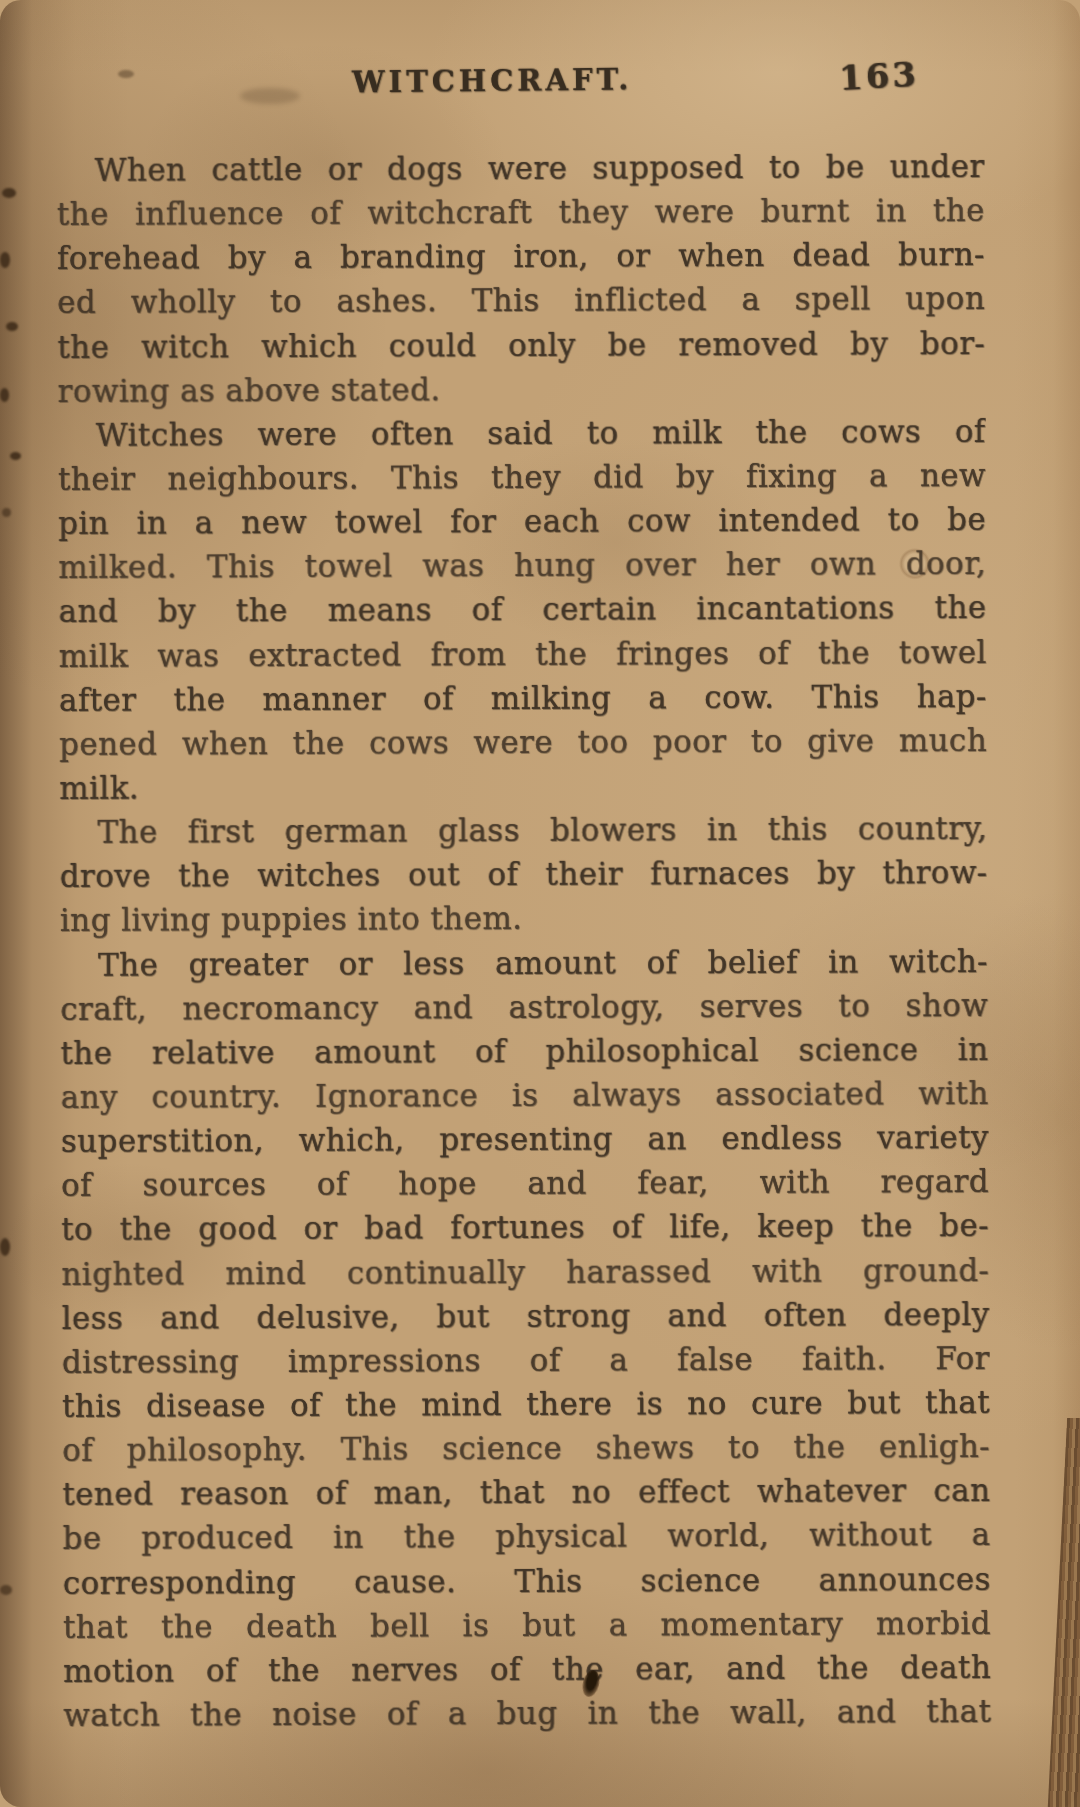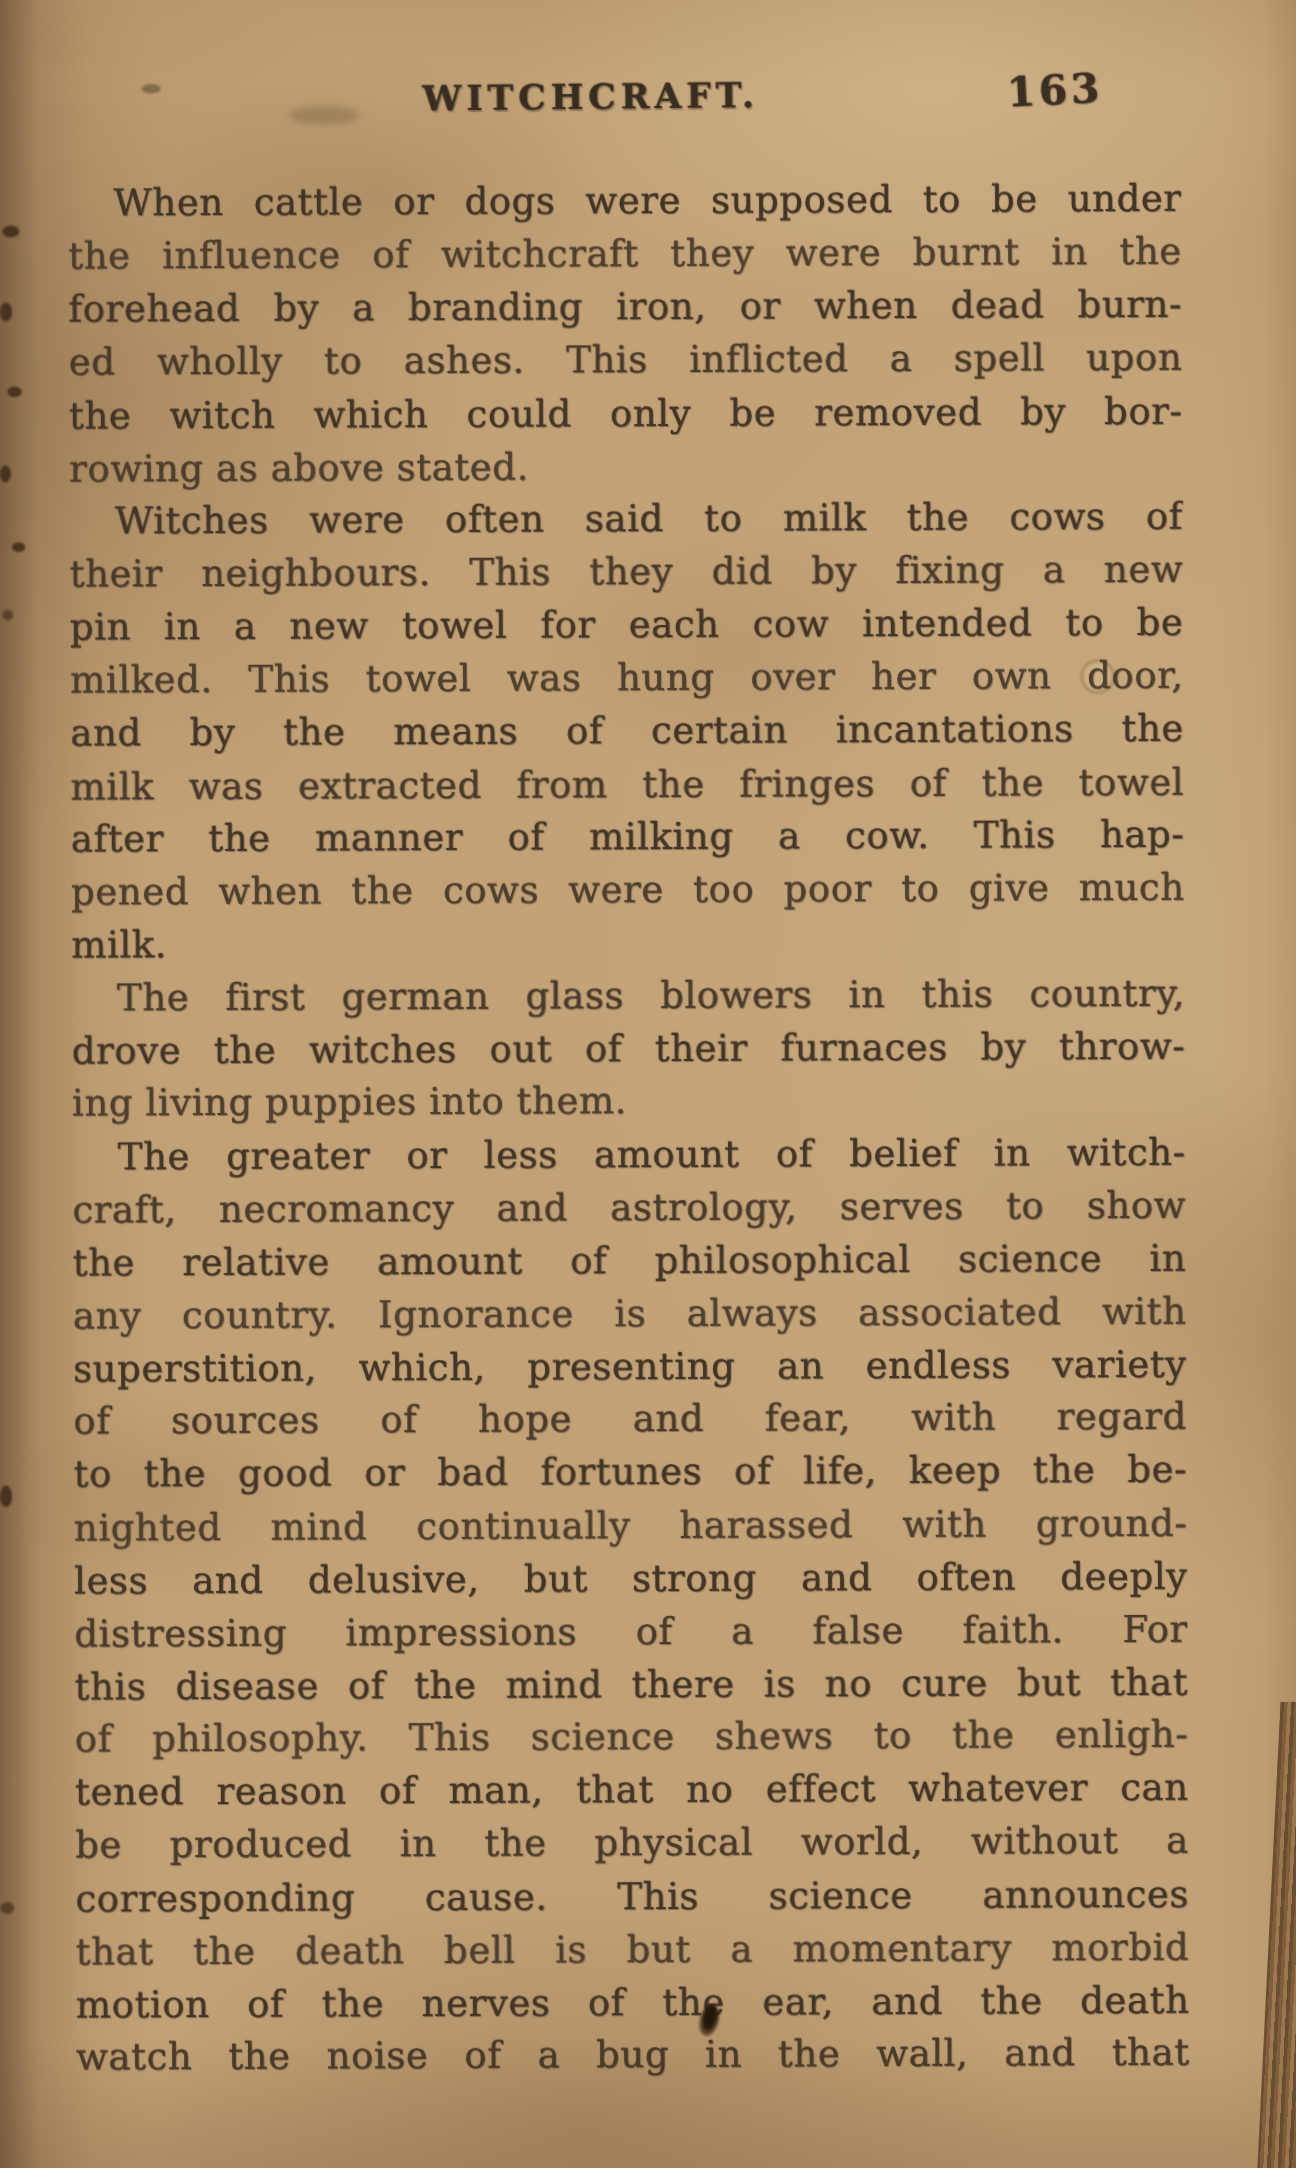--- a/index.html
+++ b/index.html
@@ -20,20 +20,21 @@
       radial-gradient(ellipse 260px 170px at 30% 9%, rgba(124,94,60,0.22), transparent 70%),
       radial-gradient(ellipse 240px 150px at 57% 30%, rgba(126,95,60,0.18), transparent 70%),
       radial-gradient(ellipse 520px 280px at 45% 98%, rgba(118,86,54,0.28), transparent 72%),
       radial-gradient(ellipse 200px 320px at 98% 62%, rgba(142,106,66,0.33), transparent 72%),
       radial-gradient(ellipse 180px 120px at 12% 69%, rgba(120,88,55,0.18), transparent 70%),
       linear-gradient(90deg, rgba(84,58,35,0.60) 0, rgba(118,86,54,0.30) 3%, rgba(150,115,75,0.14) 7%, rgba(150,115,75,0) 12%),
       linear-gradient(270deg, rgba(148,109,68,0.38) 0, rgba(170,135,90,0.16) 2.5%, rgba(170,135,90,0) 6%),
       linear-gradient(0deg, rgba(108,78,48,0.25) 0, rgba(108,78,48,0) 6%),
       linear-gradient(180deg, rgba(150,118,80,0.18) 0, rgba(150,118,80,0) 4%),
       #c2a176;
+    border-radius: 21px;
   }
   .fore-edge {
     position:absolute; right:0; top:1418px; bottom:0; width:46px;
     background:repeating-linear-gradient(93deg, #7c5a38 0 3px, #98764e 3px 6px, #64472c 6px 9px);
     clip-path:polygon(72% 0, 100% 0, 100% 100%, 30% 100%);
     filter:blur(0.6px); opacity:0.92;
   }
   .speck { position:absolute; border-radius:50%; background:#47331f; filter:blur(1px); }
   .ink-blot {
     position:absolute; left:583px; top:1670px; width:16px; height:27px;

